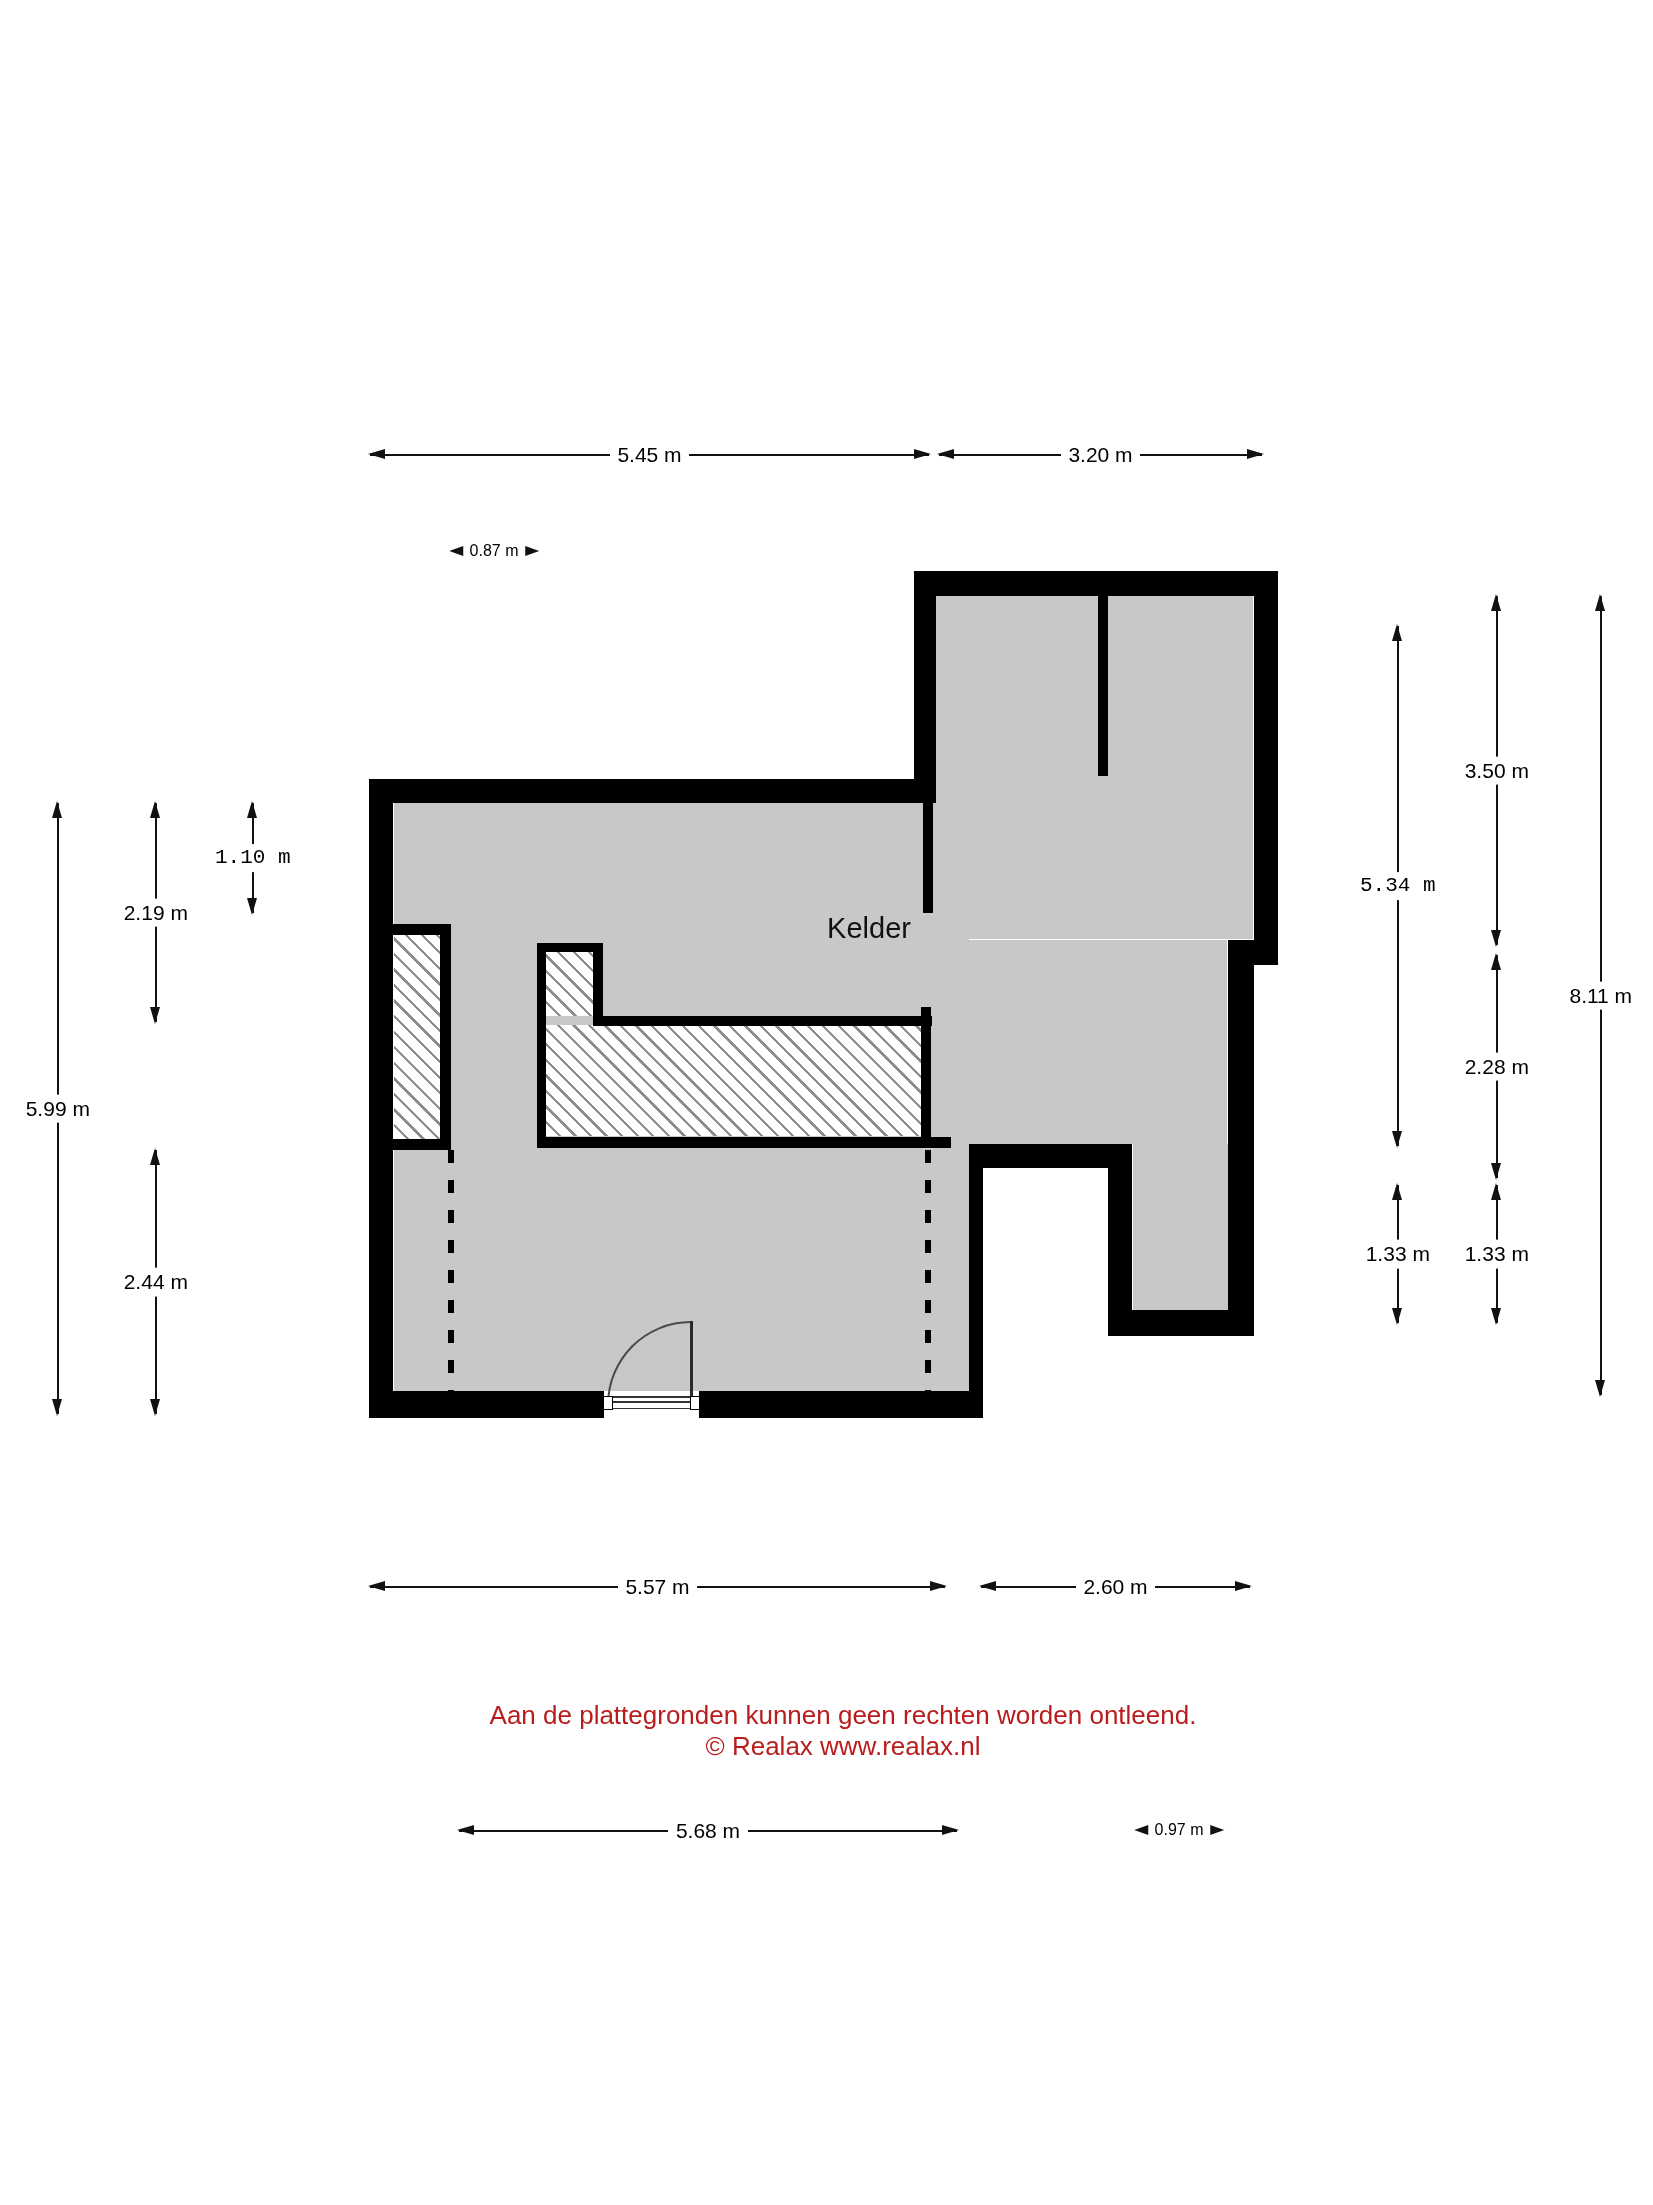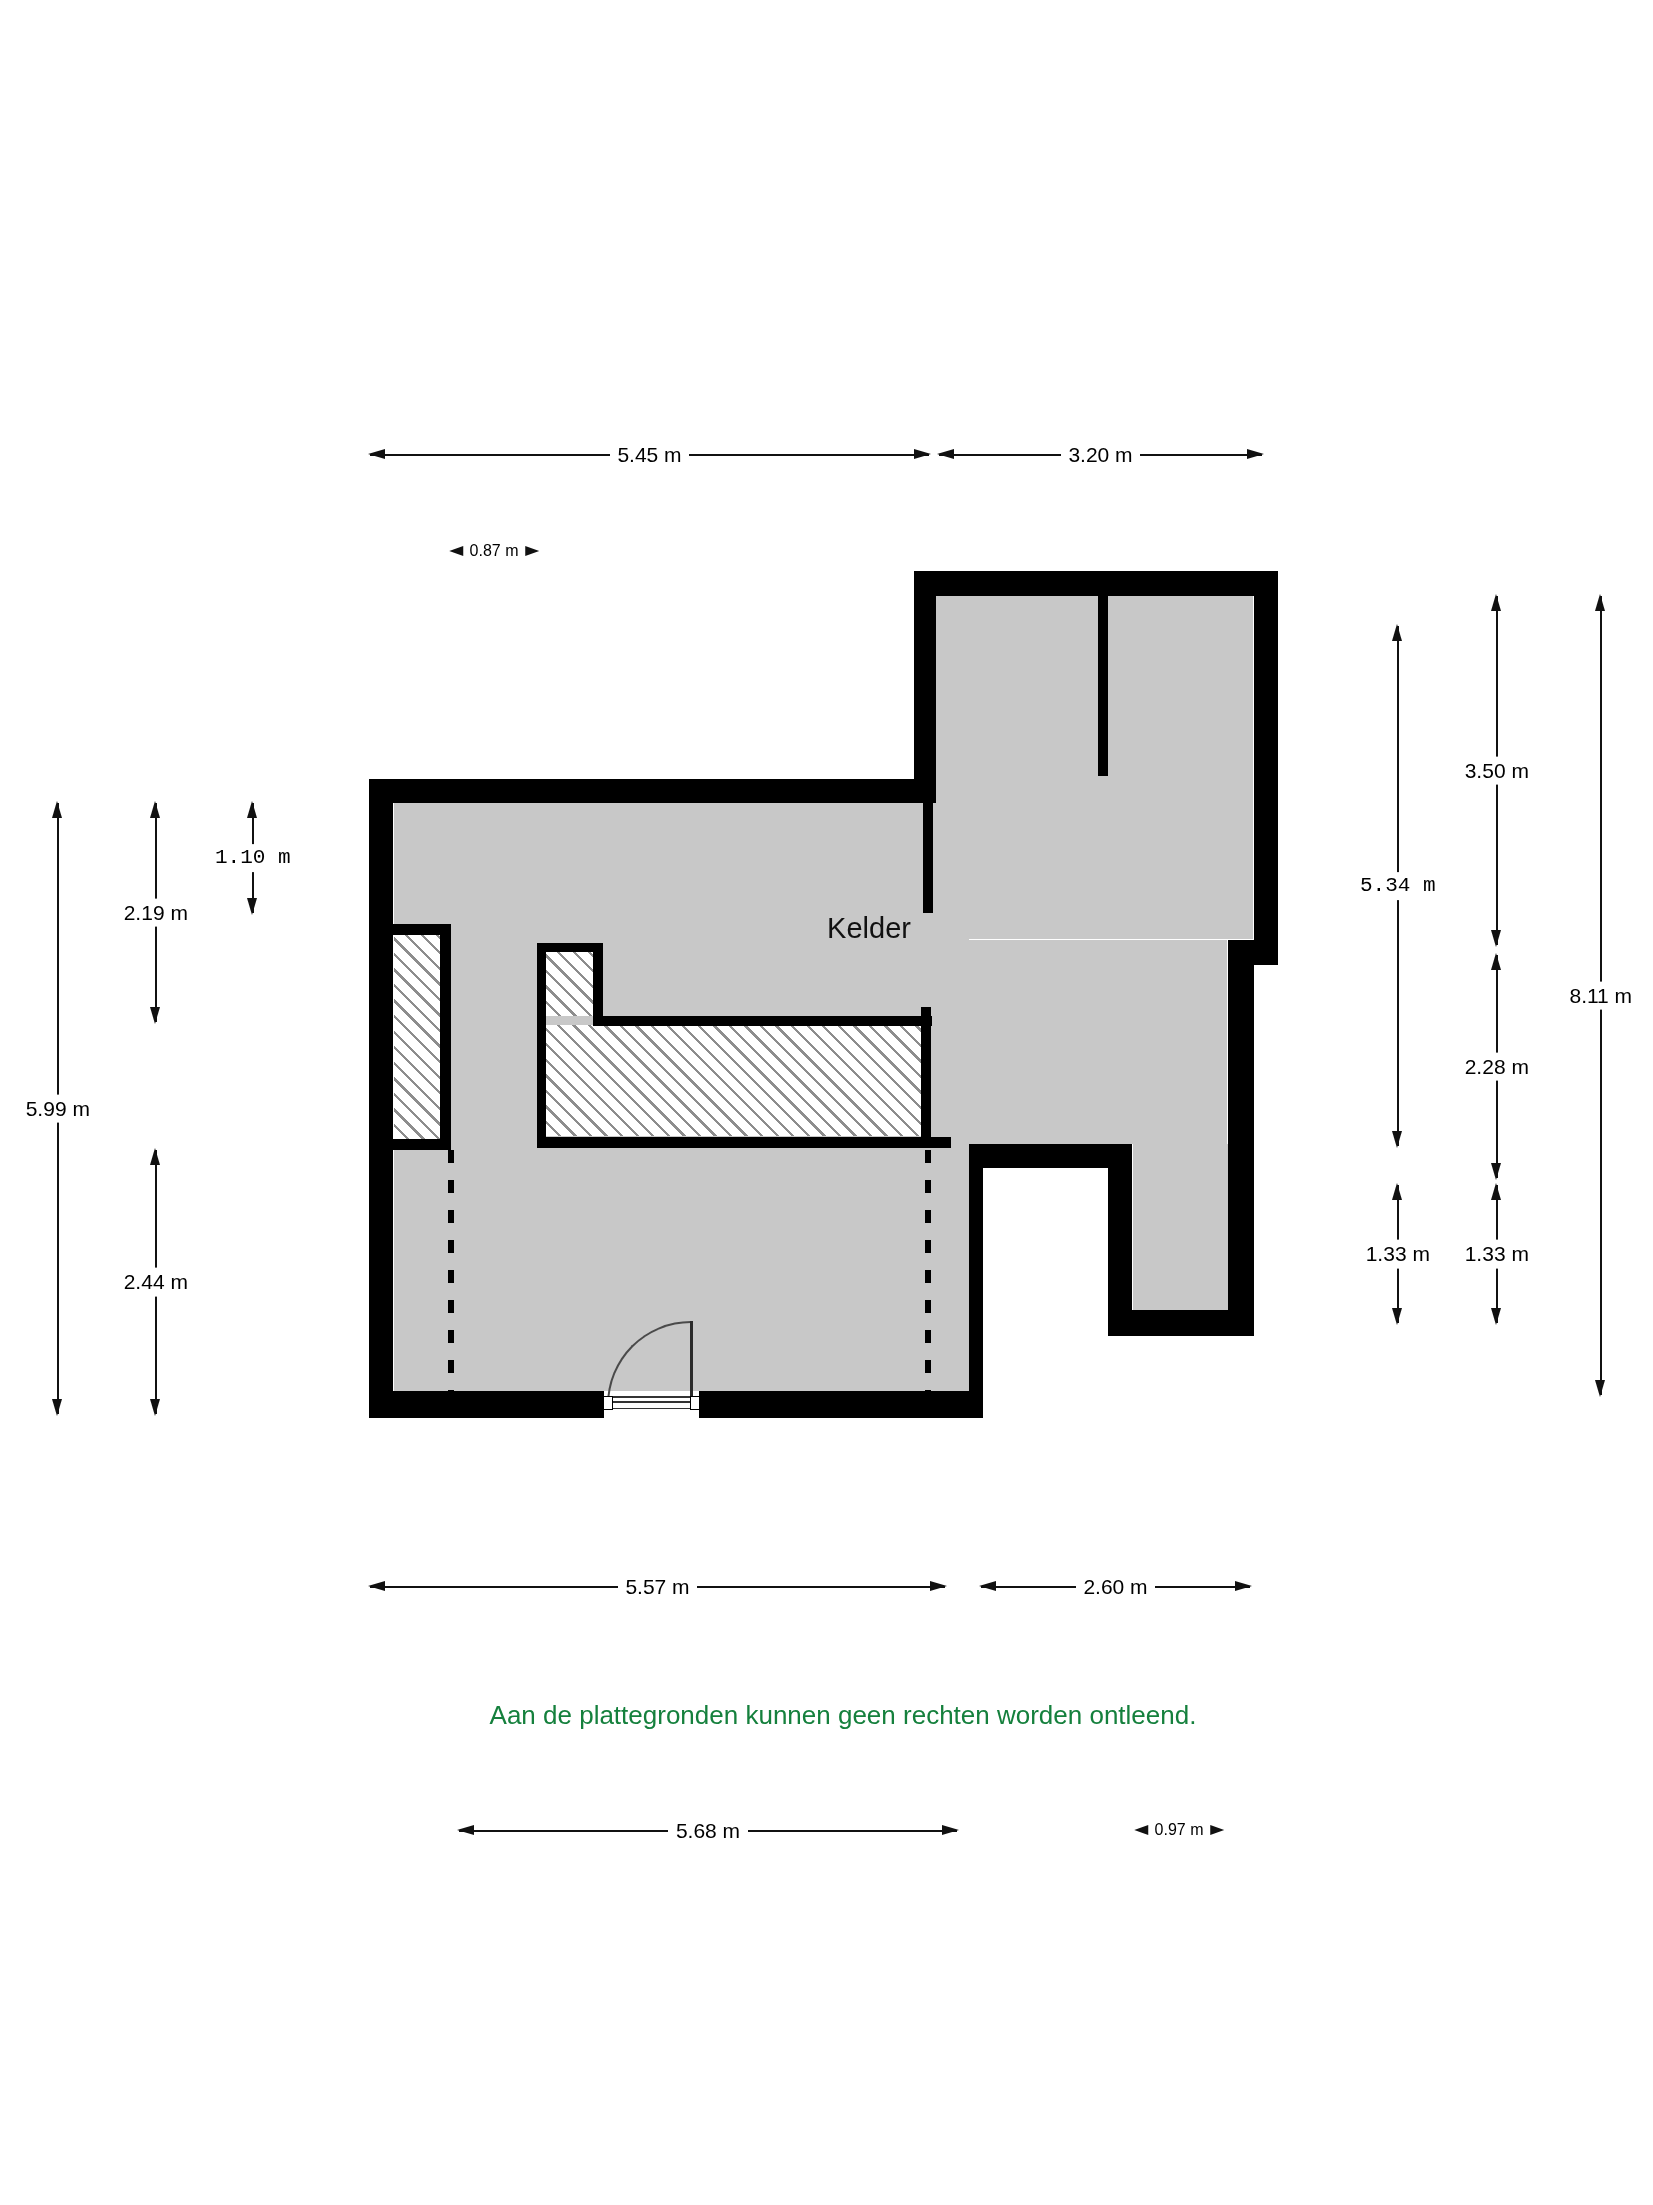--- a/index.html
+++ b/index.html
@@ -31,21 +31,21 @@
      border-color:transparent var(--dim,#111) transparent transparent;margin-right:6.3px;}
   .tri-r{width:0;height:0;border-style:solid;border-width:5.5px 0 5.5px 14px;
      border-color:transparent transparent transparent var(--dim,#111);margin-left:6.3px;}
   .room-label{position:absolute;transform:translate(-50%,-50%);font-size:29px;color:#111;}
   .door-leaf{position:absolute;background:#2b2b2b;}
   .door-arc{position:absolute;border-top:2.4px solid #4a4a4a;border-left:2.4px solid #4a4a4a;
      border-top-left-radius:100%;box-sizing:border-box;}
   .jamb{position:absolute;background:#fff;border:1.6px solid #000;box-sizing:border-box;}
   .threshold{position:absolute;background:linear-gradient(to bottom,#333 0 1.6px,#fff 1.6px 5.5px,#333 5.5px 7px,#fff 7px 11.8px,#333 11.8px 13.4px);}
   .footer{position:absolute;left:331px;top:1700px;width:1024px;text-align:center;
-     font-size:26px;line-height:31px;color:#15803d;}
+     font-size:26px;line-height:31px;color:#b91c1c;}
 </style>
 </head>
 <body>
 
 <div id="canvas">
 
   <div class="floor" style="left:394px;top:803px;width:575px;height:588px;"></div>
   <div class="floor" style="left:936px;top:596px;width:317px;height:343px;"></div>
   <div class="floor" style="left:936px;top:940px;width:291px;height:204px;"></div>
   <div class="floor" style="left:1133px;top:1144px;width:95px;height:166px;"></div>
@@ -146,16 +146,17 @@
     <span class="dim-label">5.68 m</span>
     </div>
   <div class="dim-free" style="left:1179px;top:1830px;">
     <span class="tri-l"></span>
     <span>0.97 m</span>
     <span class="tri-r"></span>
     </div>
 
   <div class="footer">
     <div>Aan de plattegronden kunnen geen rechten worden ontleend.</div>
+    <div>© Realax www.realax.nl</div>
   </div>
 
 </div>
 
 
 </body></html>

